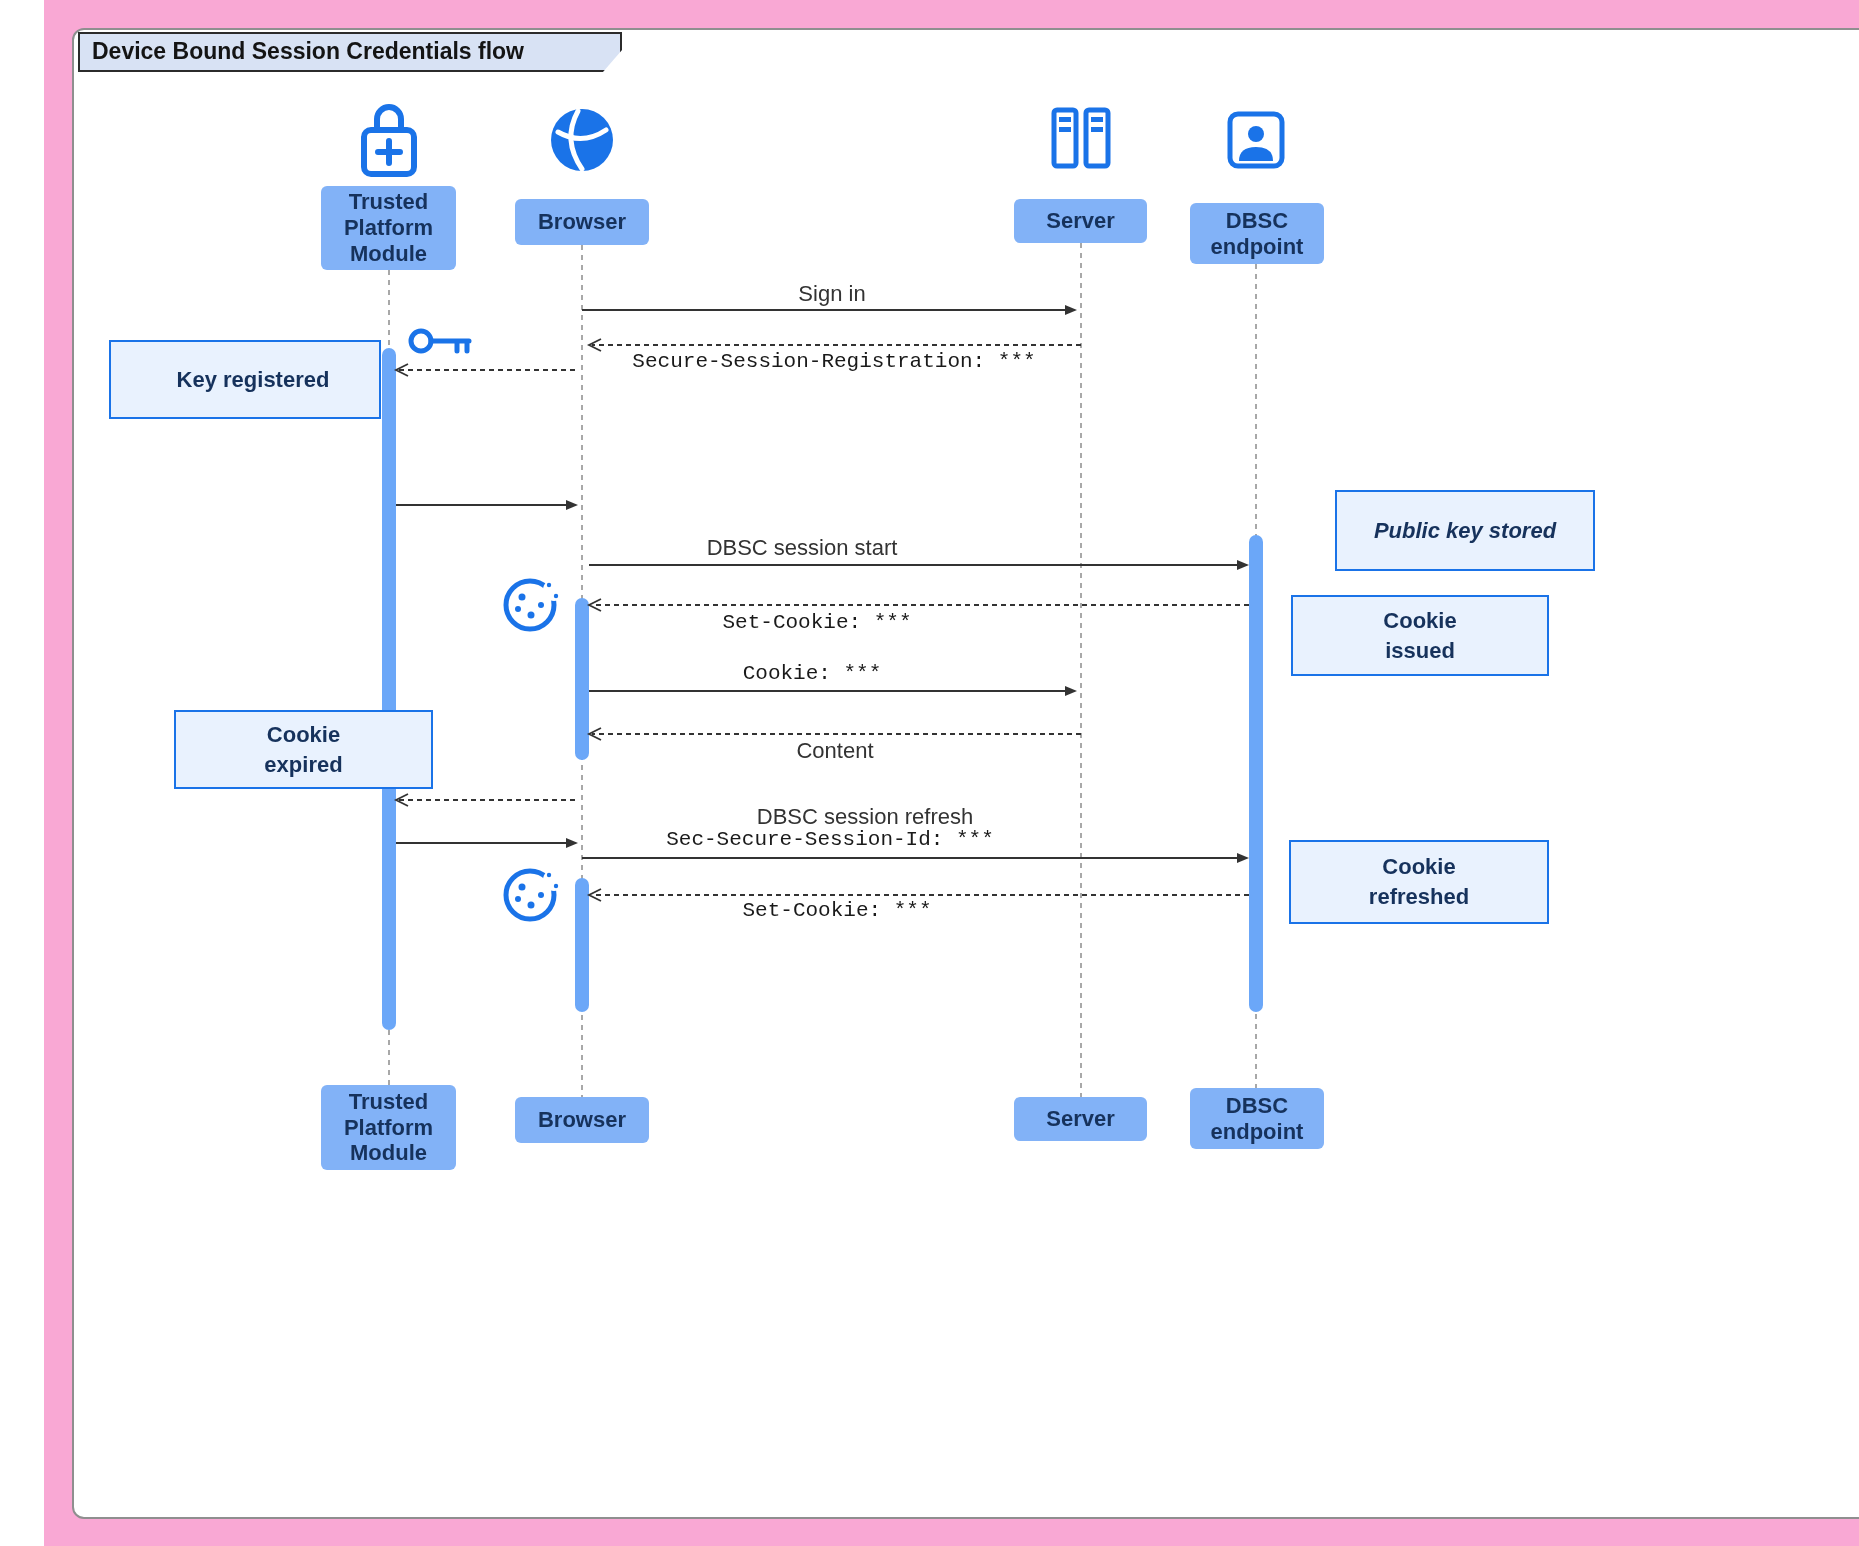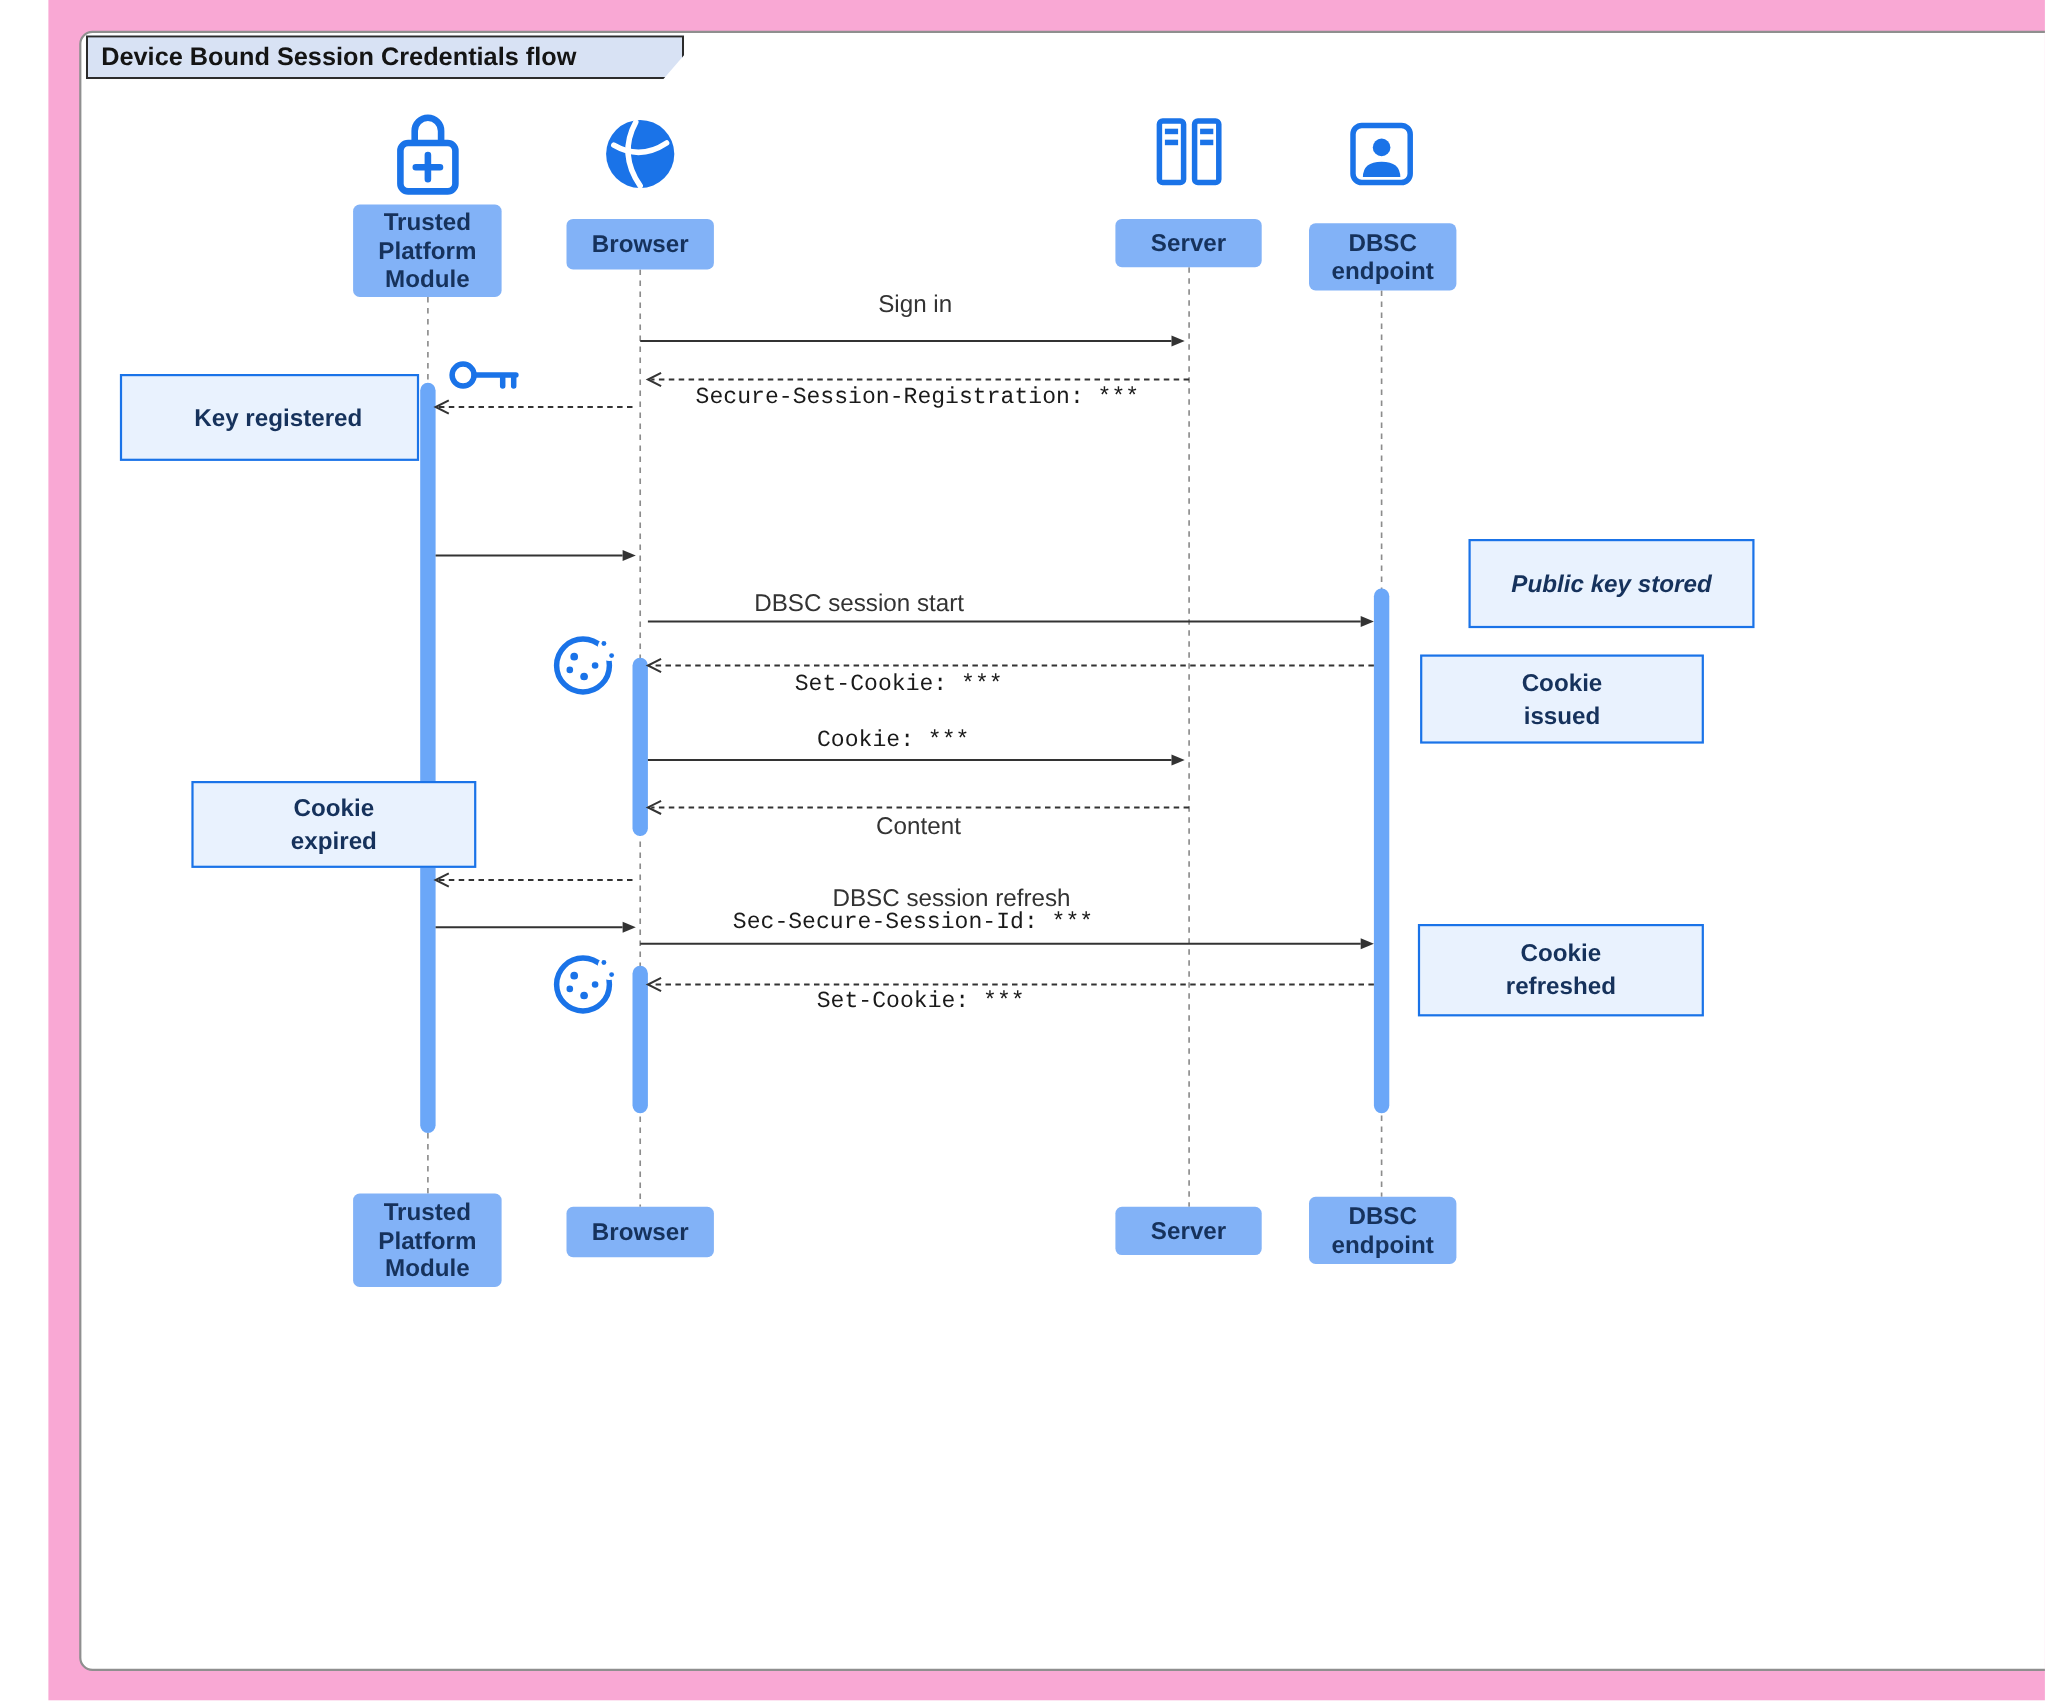--- a/index.html
+++ b/index.html
@@ -152,23 +152,23 @@
 
   <div class="note" style="left:65px; top:340px; width:252px; height:75px;padding-left:16px;">Key registered</div>
   <div class="note" style="left:130px; top:710px; width:255px; height:75px;">Cookie
 expired</div>
   <div class="note" style="left:1291px; top:490px; width:256px; height:77px;font-style:italic;">Public key stored</div>
   <div class="note" style="left:1247px; top:595px; width:254px; height:77px;">Cookie
 issued</div>
   <div class="note" style="left:1245px; top:840px; width:256px; height:80px;">Cookie
 refreshed</div>
 
-  <div class="msg" style="left:788px; top:264px;">Sign in</div>
+  <div class="msg" style="left:788px; top:281px;">Sign in</div>
   <div class="msg mono" style="left:790px; top:350px;">Secure-Session-Registration: ***</div>
-  <div class="msg" style="left:737px; top:535px;text-align:right;">DBSC session start</div>
+  <div class="msg" style="left:758px; top:535px;text-align:right;">DBSC session start</div>
   <div class="msg mono" style="left:773px; top:611px;">Set-Cookie: ***</div>
   <div class="msg mono" style="left:768px; top:662px;">Cookie: ***</div>
   <div class="msg" style="left:791px; top:738px;">Content</div>
   <div class="msg" style="left:821px; top:804px;">DBSC session refresh</div>
   <div class="msg mono" style="left:786px; top:828px;">Sec-Secure-Session-Id: ***</div>
   <div class="msg mono" style="left:793px; top:899px;">Set-Cookie: ***</div>
 
 </div>
 
 </body></html>

